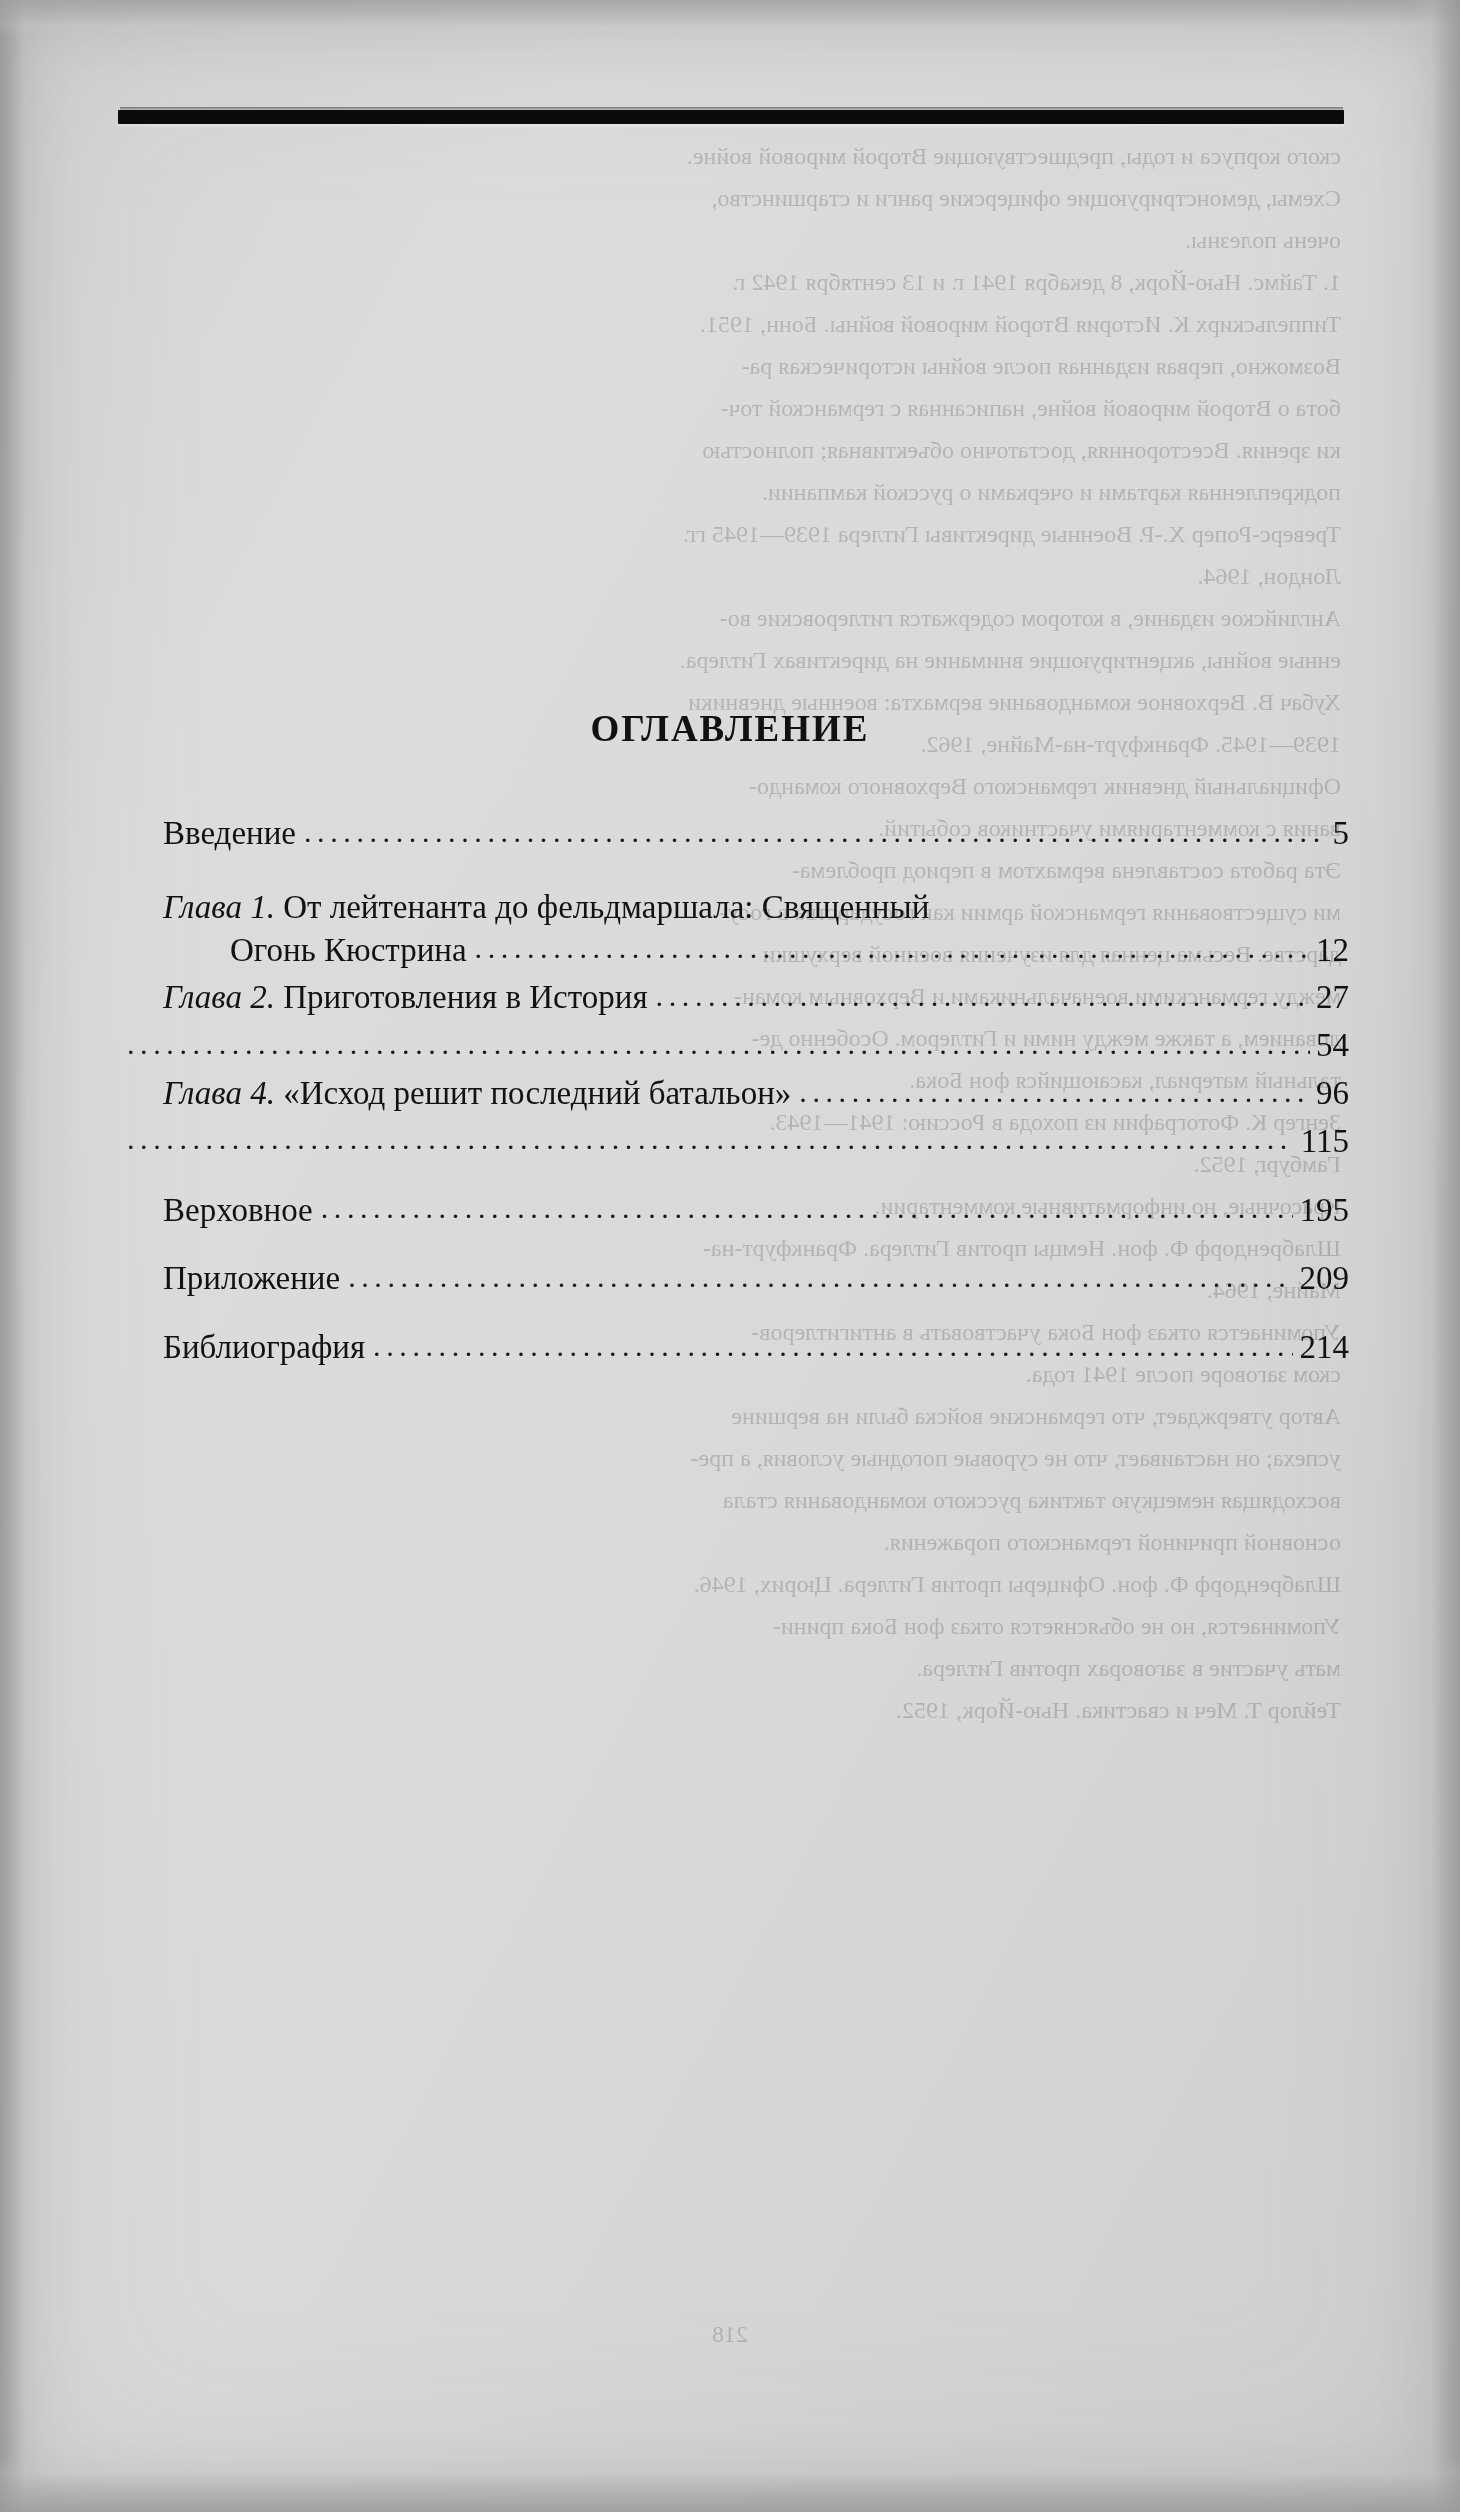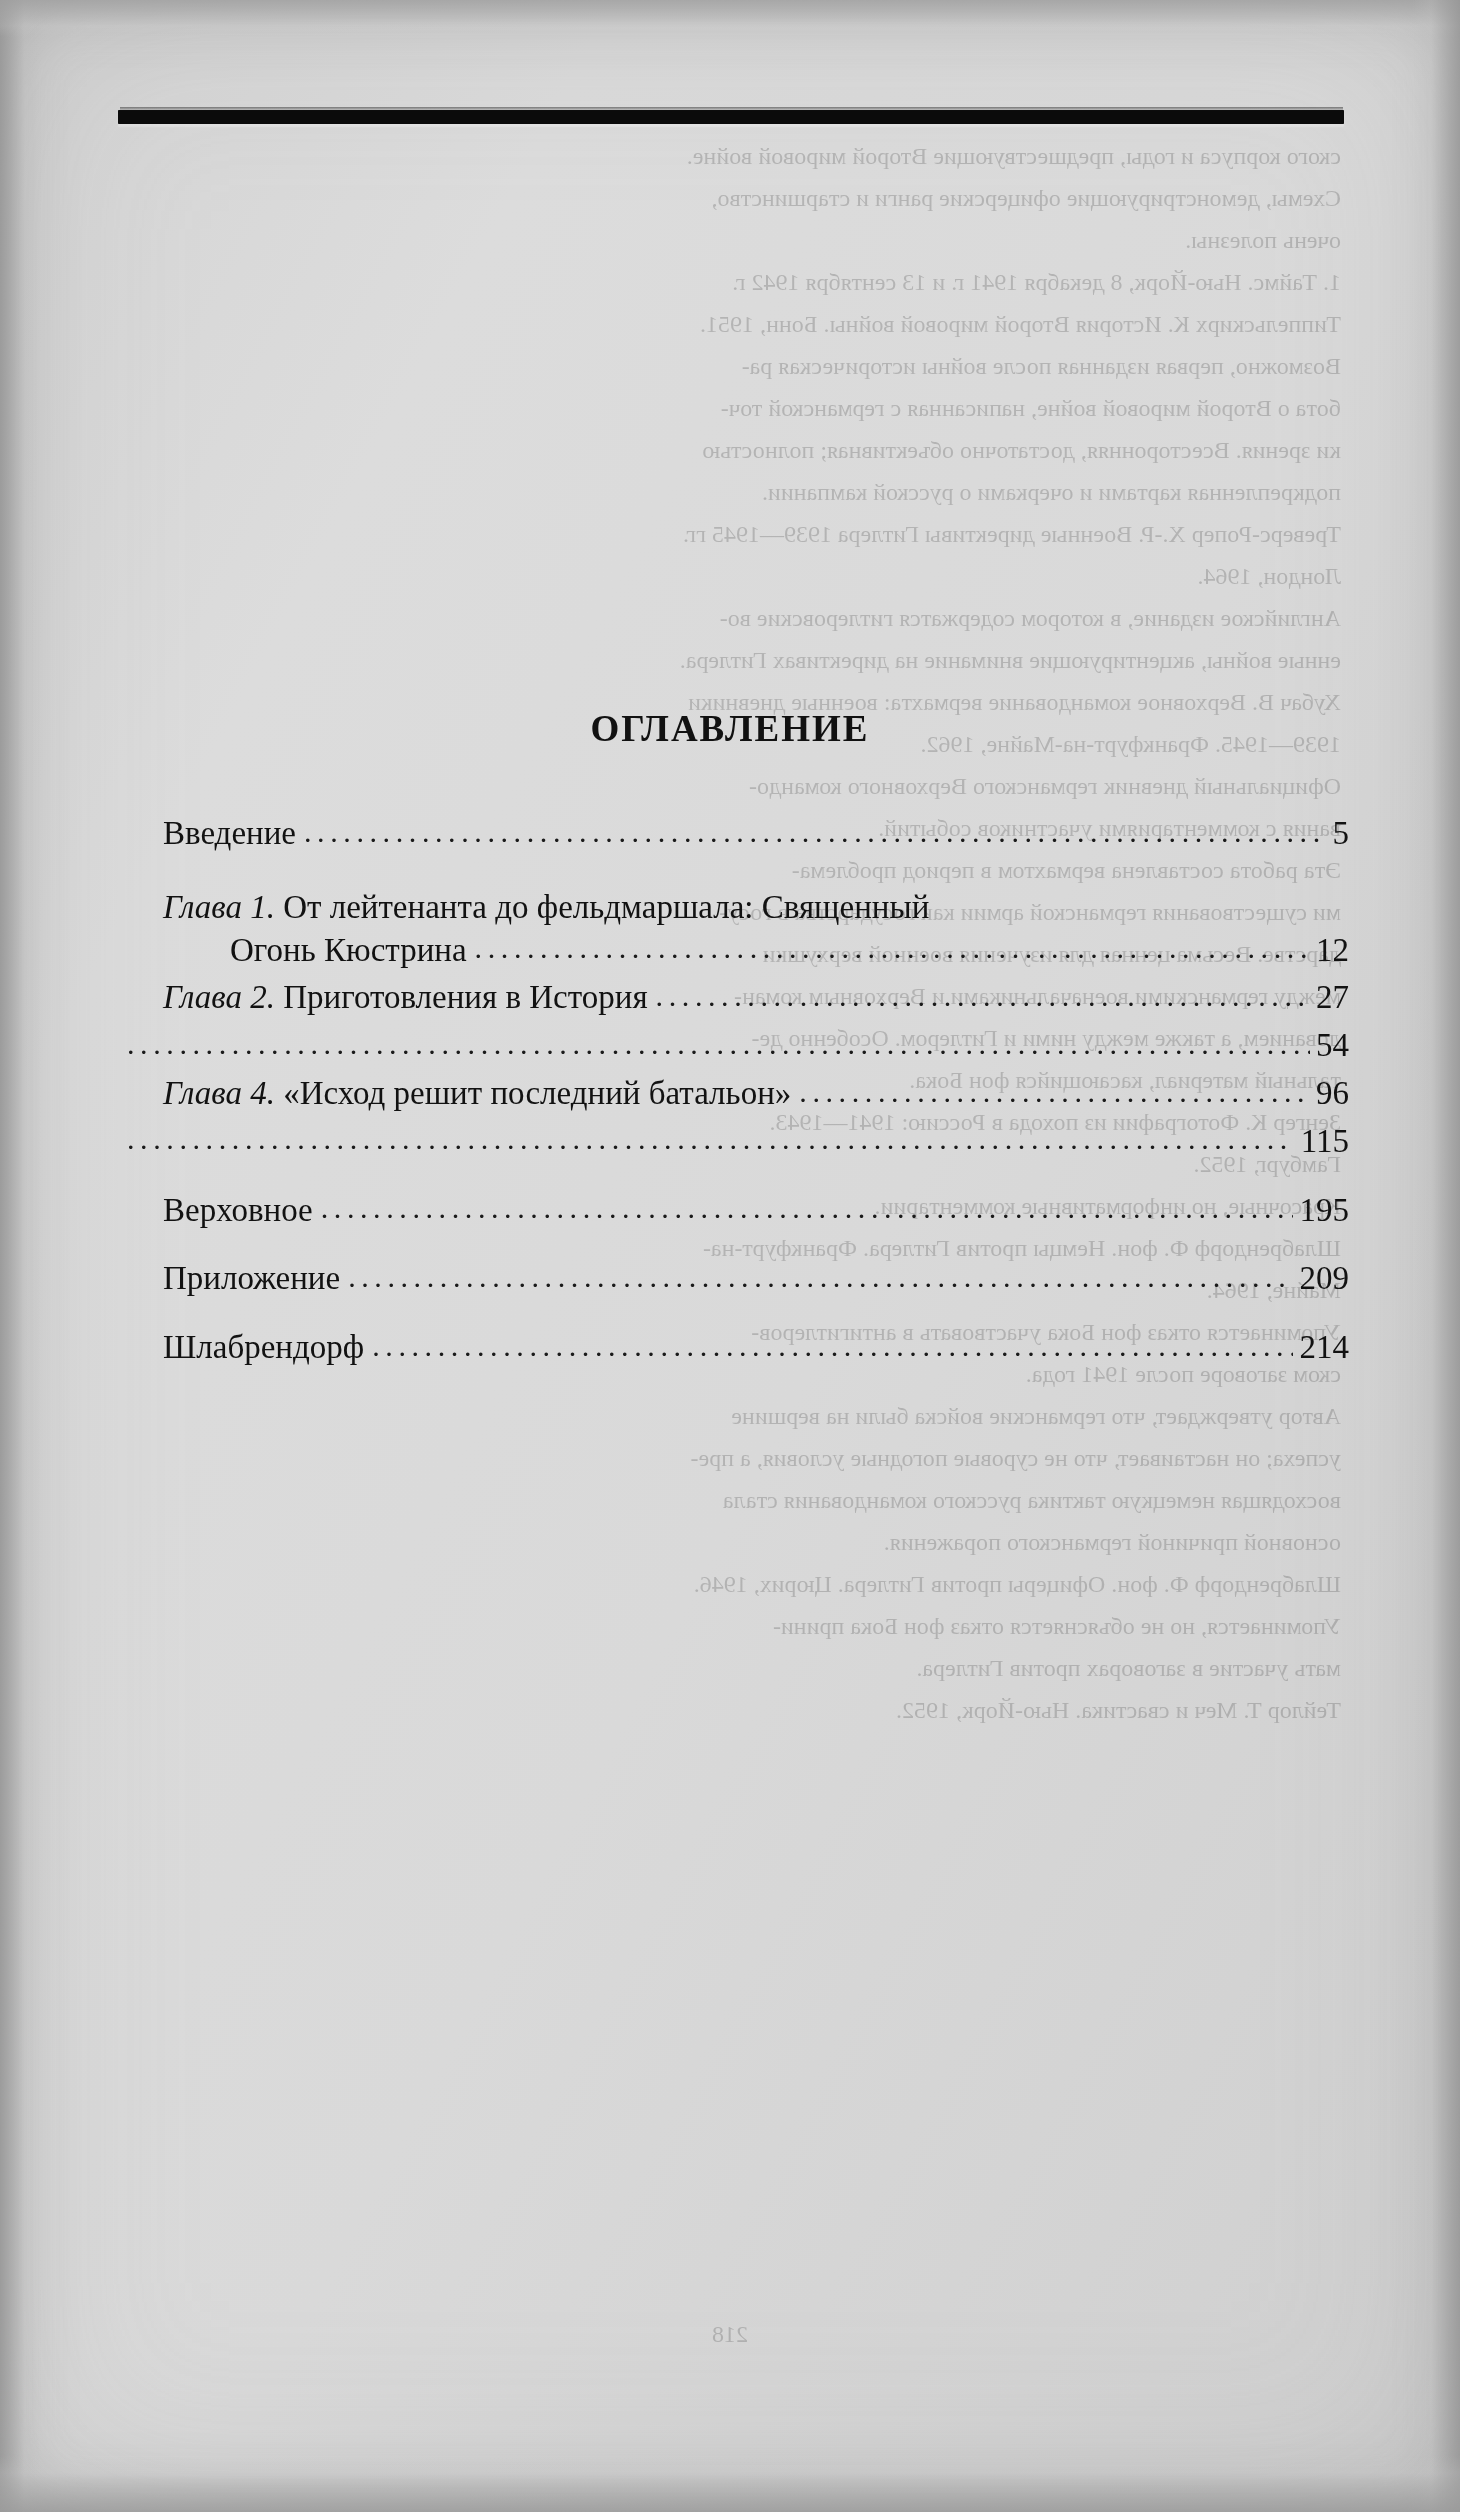--- a/index.html
+++ b/index.html
@@ -304,21 +304,21 @@
         <div class="toc-entry">
           <div class="row">
             <span class="label"><span>Приложение</span></span>
             <span class="leader">........................................................................................................................</span>
             <span class="page">209</span>
           </div>
         </div>
         <div class="gap-small"></div>
         <div class="toc-entry">
           <div class="row">
-            <span class="label"><span>Шлабрендорф</span></span>
+            <span class="label"><span>Библиография</span></span>
             <span class="leader">........................................................................................................................</span>
             <span class="page">214</span>
           </div>
         </div>
       </div>
   </div>
 </div>
 
 
 </body></html>

